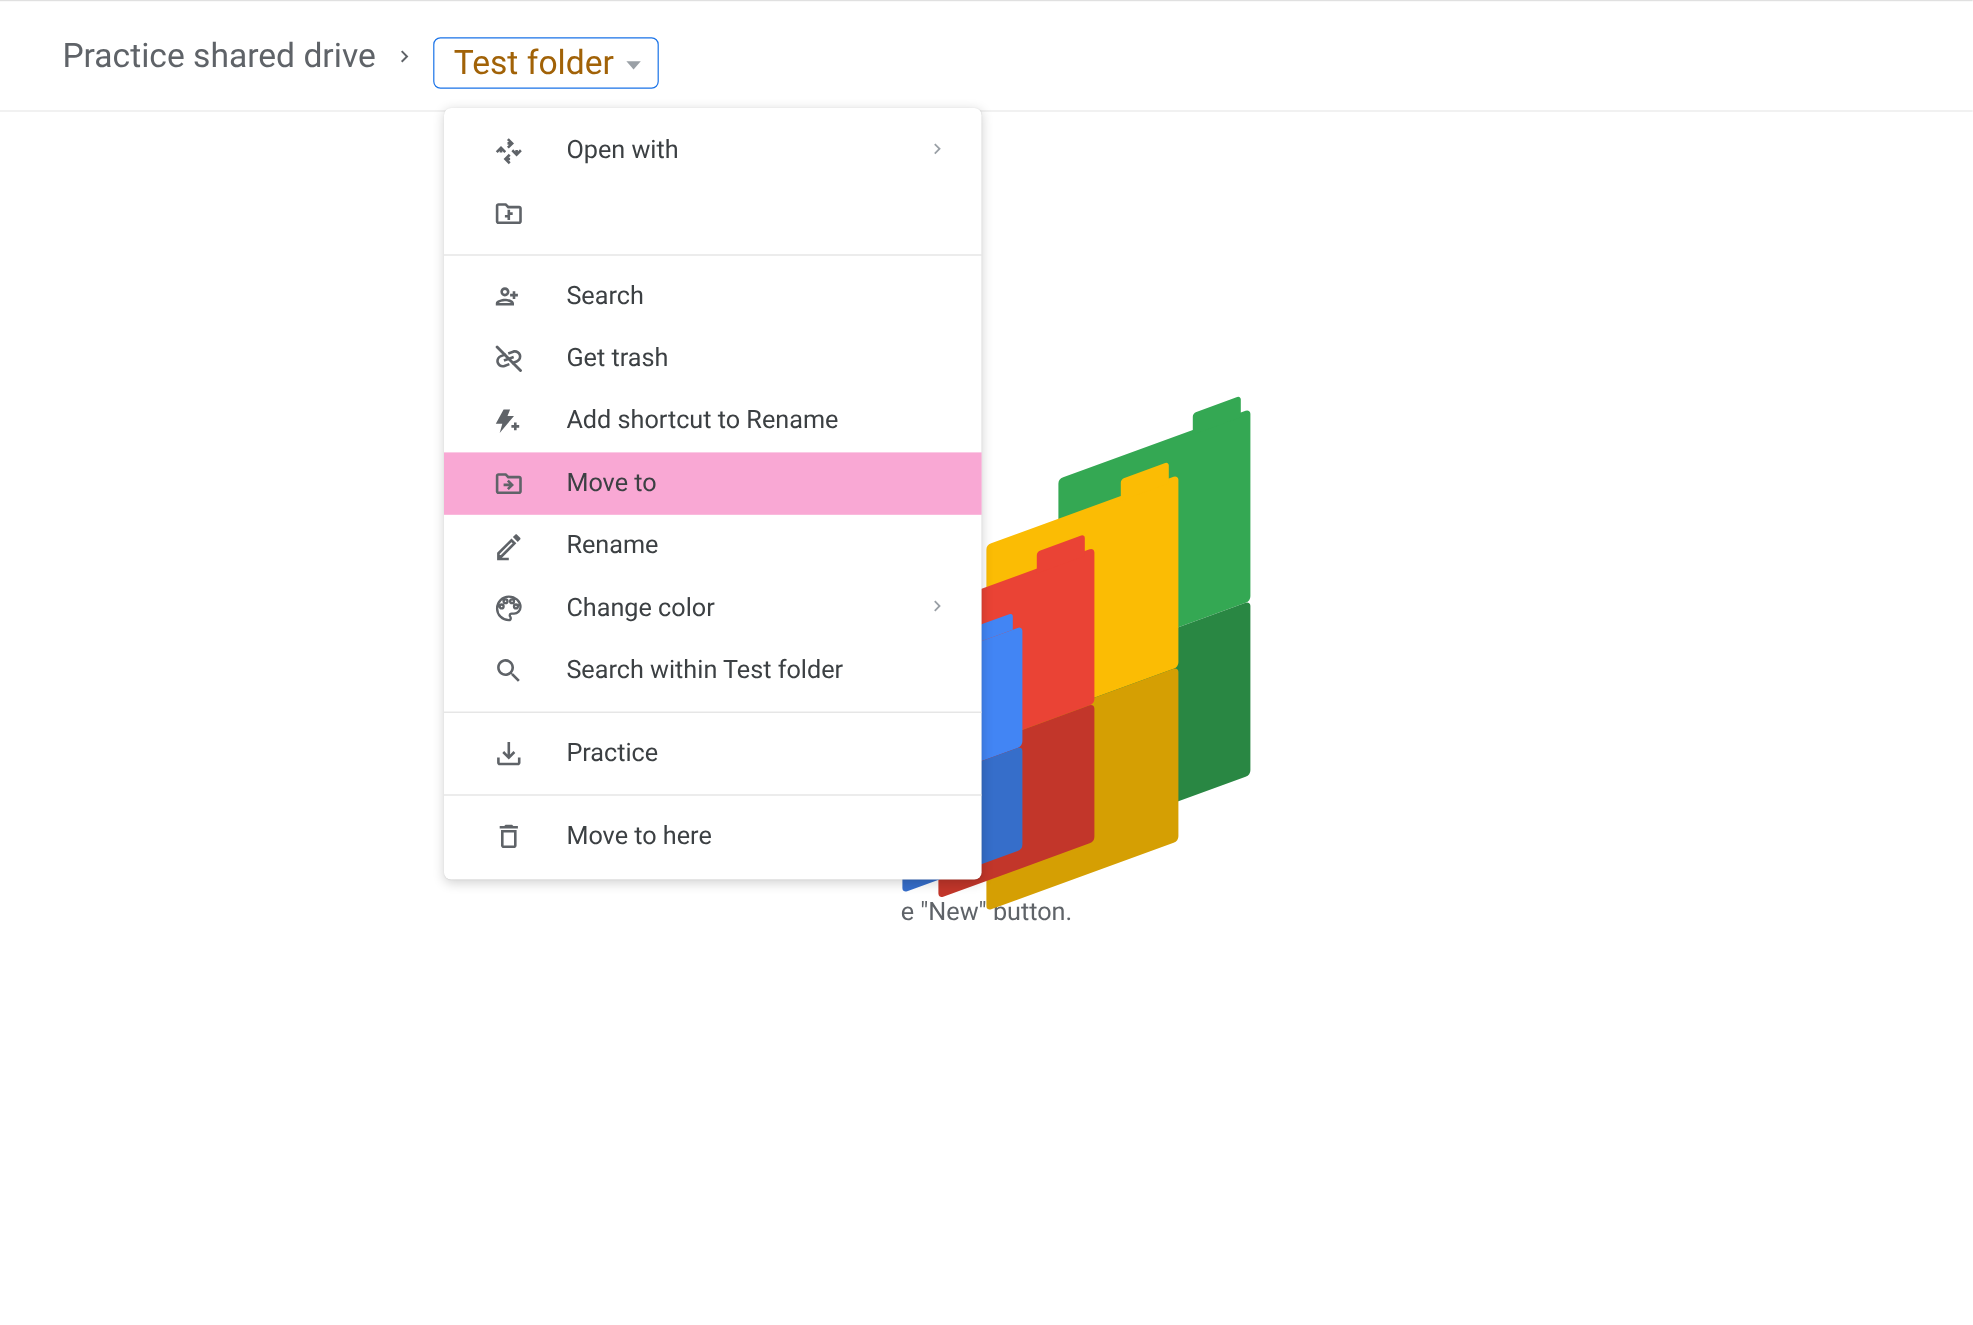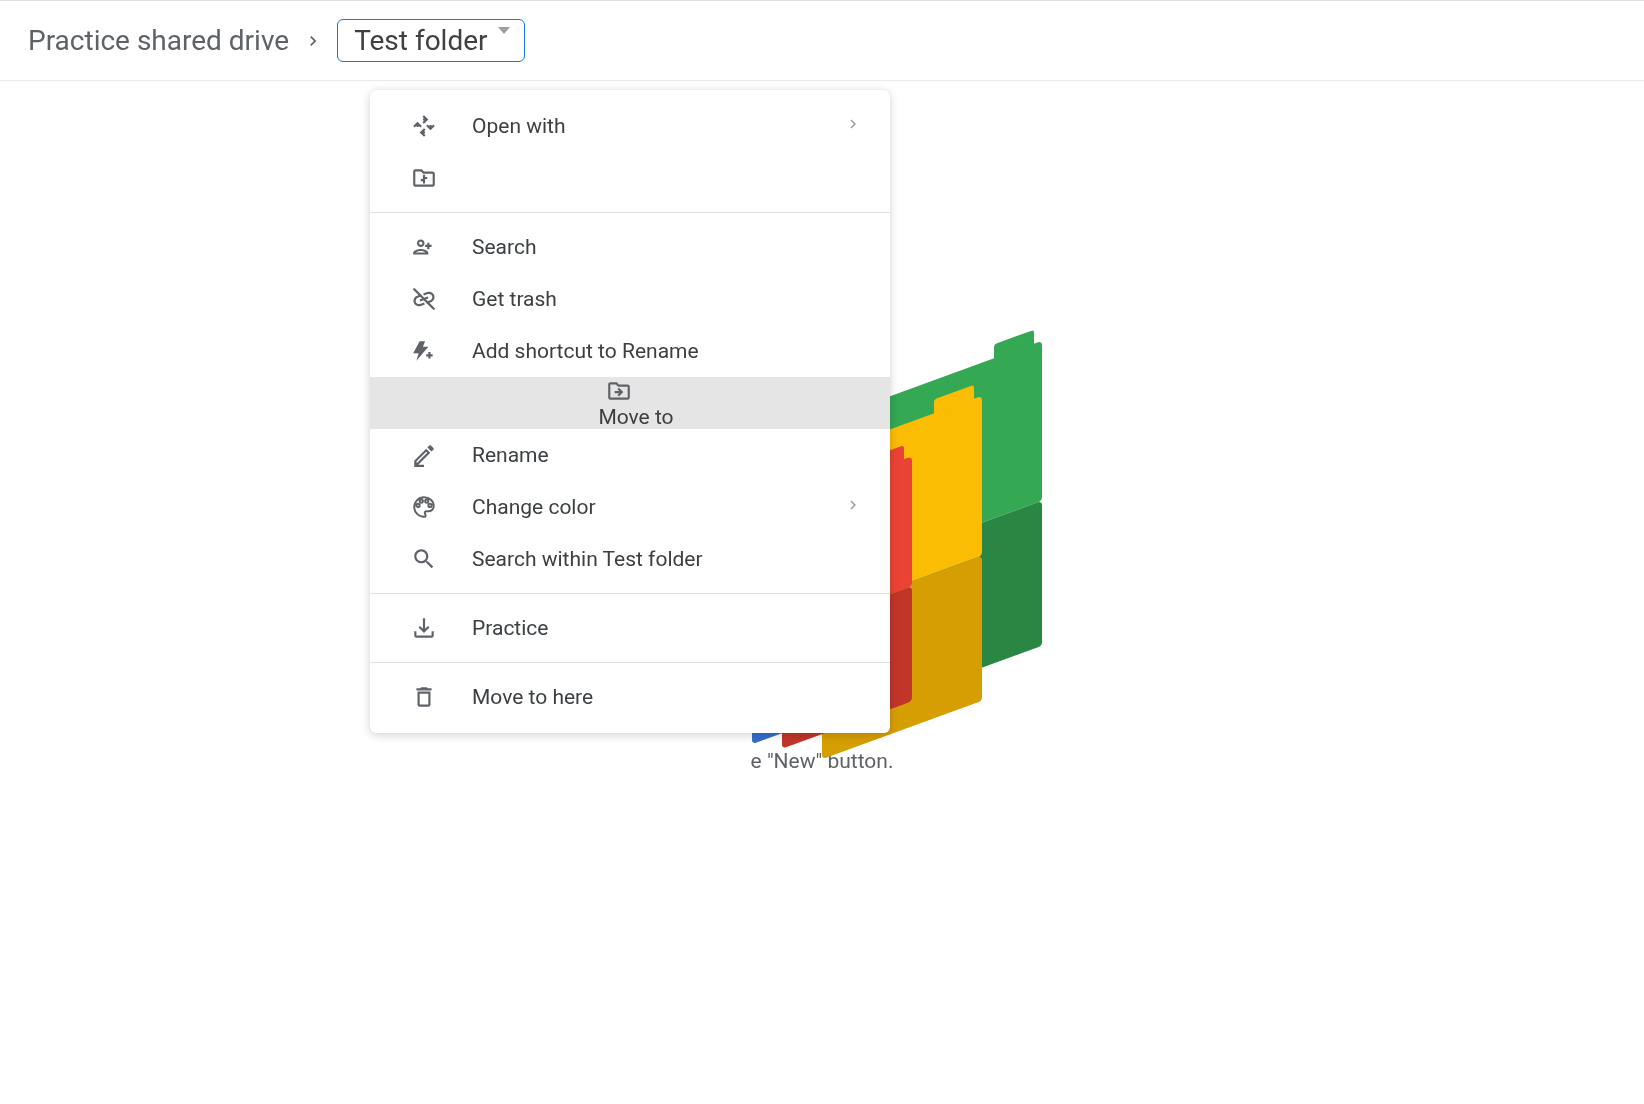--- a/index.html
+++ b/index.html
@@ -11,79 +11,80 @@
       font-family: 'Google Sans', Roboto, Arial, sans-serif;
       background: #fff;
       width: 1644px;
       height: 1104px;
       position: relative;
       overflow: hidden;
     }
     .breadcrumb-bar {
       display: flex;
       align-items: center;
-      padding: 18px 28px;
+      padding: 18px 52px;
       border-top: 1px solid #e0e0e0;
       border-bottom: 1px solid #e8e8e8;
       gap: 14px;
     }
     .breadcrumb-parent {
       font-size: 28px;
       color: #5f6368;
       cursor: pointer;
     }
     .breadcrumb-chevron {
       color: #5f6368;
       display: flex;
       align-items: center;
     }
     .breadcrumb-chevron svg {
       width: 20px;
       height: 20px;
     }
     .breadcrumb-current {
       display: flex;
+      align-items: center;
       font-size: 28px;
-      color: #404040;
+      color: #a16207;
       border: 1.5px solid #1a73e8;
       border-radius: 6px;
       padding: 4px 14px 4px 16px;
       cursor: pointer;
       gap: 10px;
+      margin-top: 12px;
     }
     .breadcrumb-current .dropdown-triangle {
       width: 0;
       height: 0;
       border-left: 6px solid transparent;
       border-right: 6px solid transparent;
       border-top: 7px solid #9aa0a6;
       margin-top: 3px;
     }
     .context-menu {
       position: absolute;
       left: 370px;
       top: 90px;
-      width: 520px;
+      width: 448px;
       background: #fff;
       border-radius: 6px;
       box-shadow: 0 2px 10px rgba(0,0,0,0.18), 0 0 1px rgba(0,0,0,0.1);
       padding: 10px 0;
       z-index: 100;
     }
     .menu-item {
       display: flex;
       align-items: center;
       height: 52px;
       padding: 0 28px 0 40px;
       cursor: pointer;
       position: relative;
     }
     .menu-item.highlighted {
-      background: #e5e5e5;
-      flex-direction: column;
+      background: #f9a8d4;
     }
     .menu-icon {
       width: 28px;
       height: 28px;
       margin-right: 34px;
       display: flex;
       align-items: center;
       justify-content: center;
       color: #5f6368;
     }

